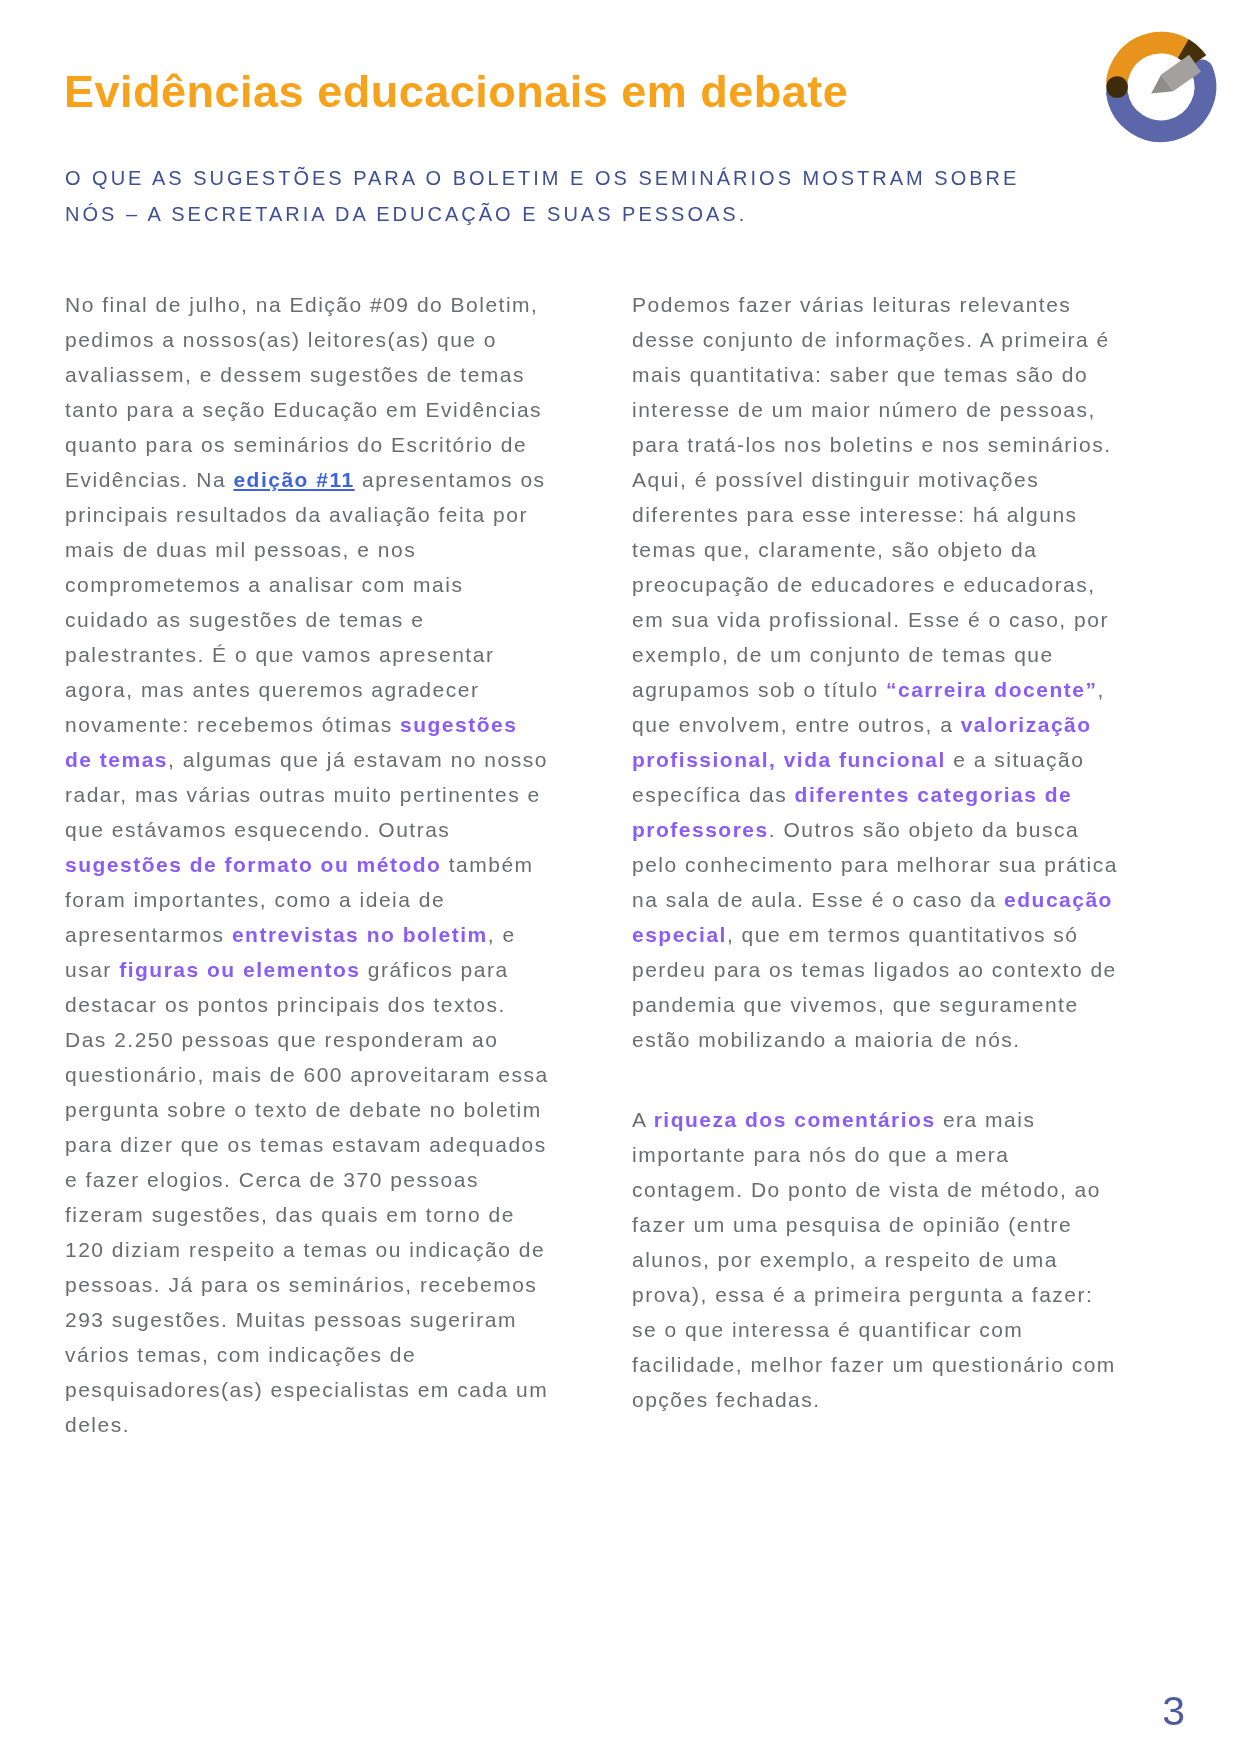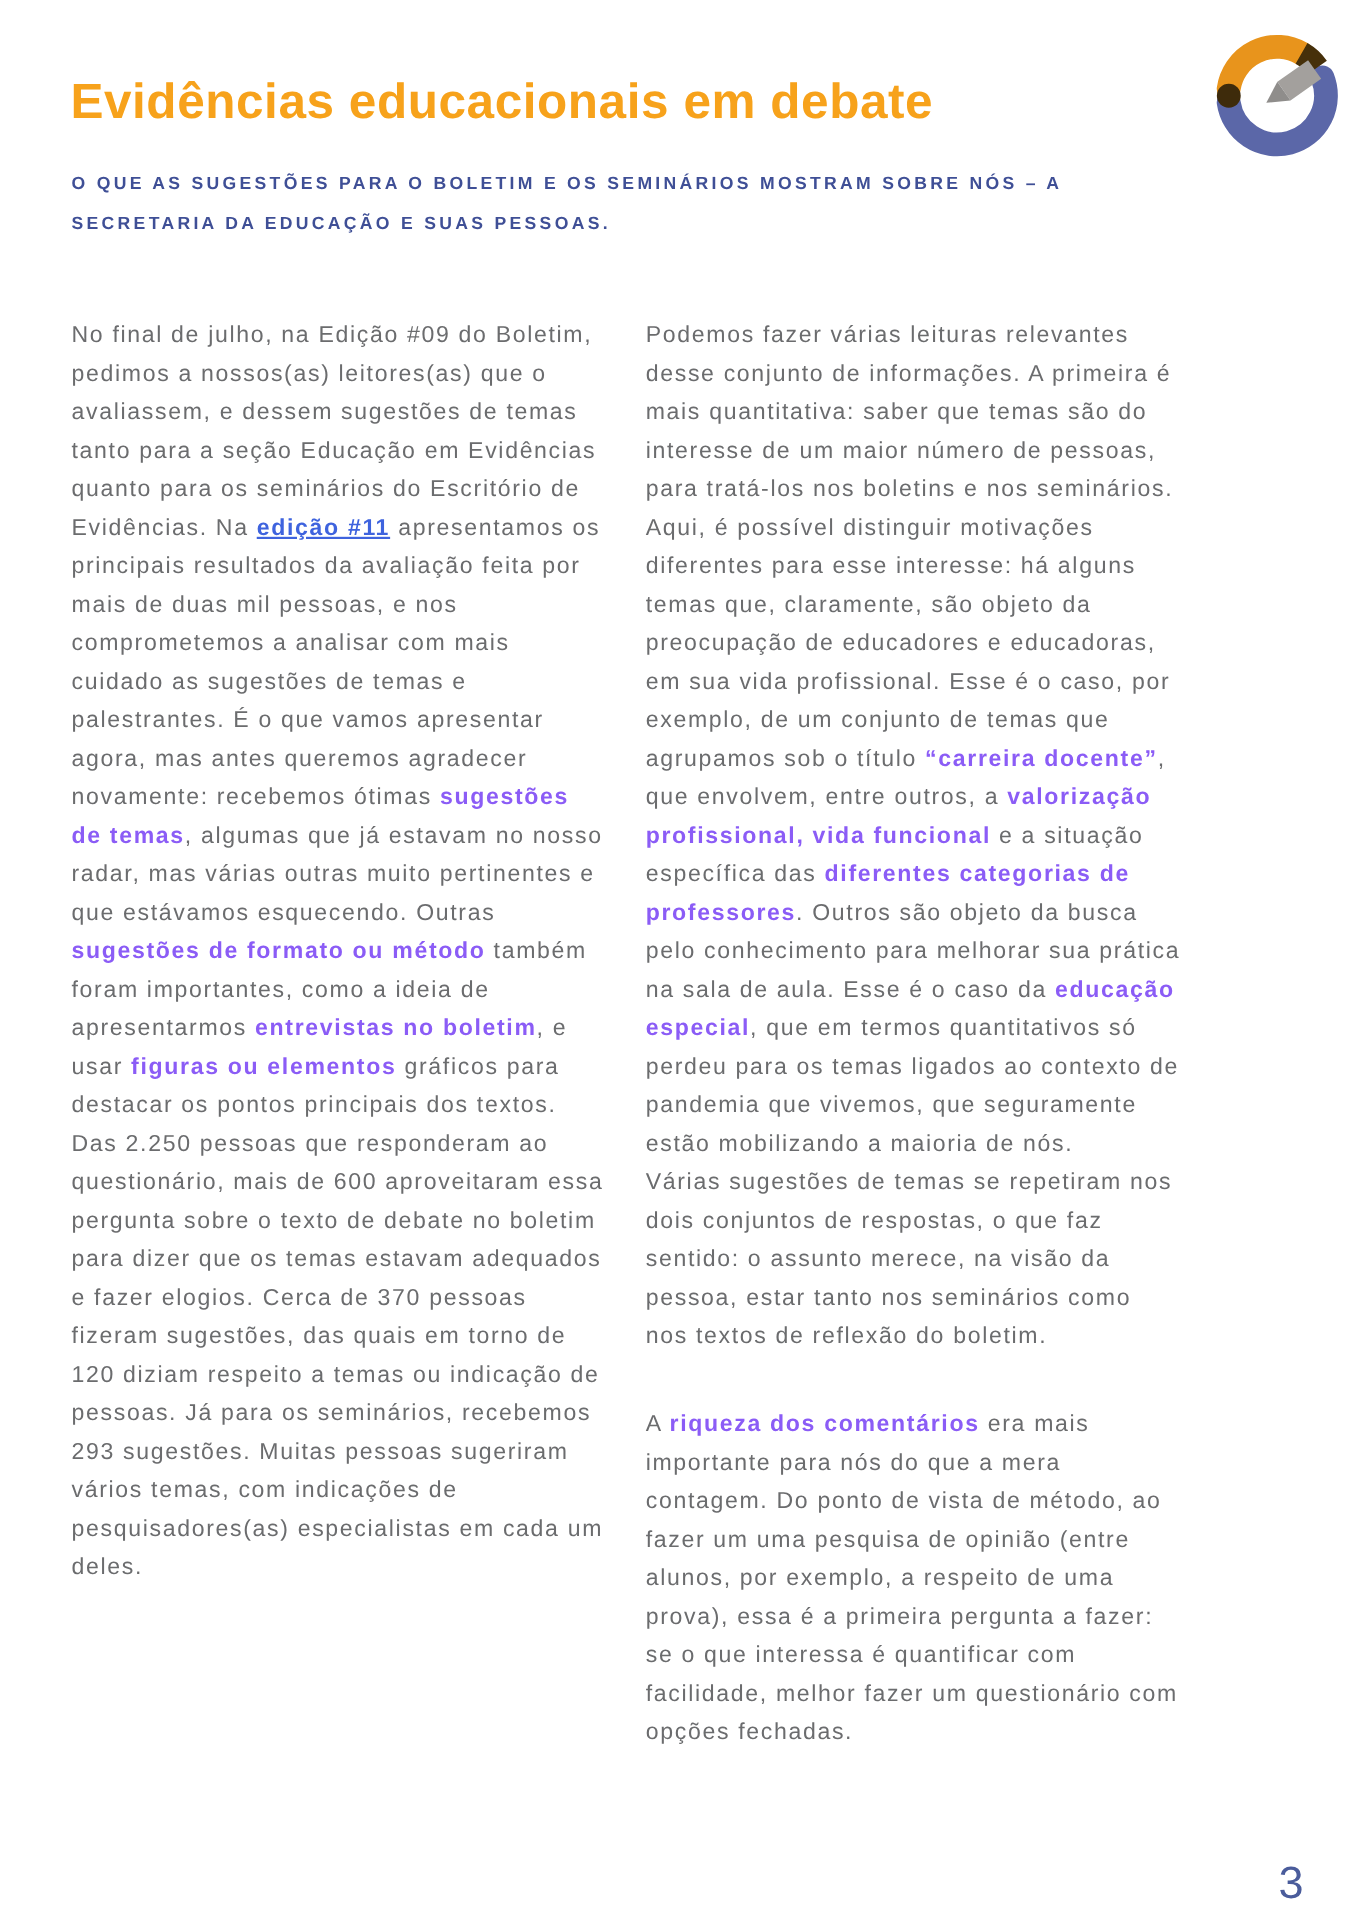--- a/index.html
+++ b/index.html
@@ -7,26 +7,26 @@
     position:relative; width:1241px; height:1755px; background:#ffffff;
     overflow:hidden; font-family:"Liberation Sans", sans-serif;
     -webkit-font-smoothing:antialiased;
   }
   .title {
     position:absolute; left:64px; top:66px;
     font-size:45px; font-weight:bold; letter-spacing:0.5px;
     color:#F7A21B; margin:0;
   }
   .subtitle {
-    position:absolute; left:65px; top:150px; width:970px;
-    font-size:16px; font-weight:bold; letter-spacing:3px;
+    position:absolute; left:65px; top:160px; width:970px;
+    font-size:20px; font-weight:normal; letter-spacing:3px;
     line-height:36px; color:#3F4F96; margin:0;
   }
   .logo { position:absolute; left:1099px; top:25px; width:124px; height:124px; }
-  .columns { position:absolute; left:65px; top:287px; display:flex; gap:35px; }
+  .columns { position:absolute; left:65px; top:287px; display:flex; gap:80px; }
   .col {
     width:487px; font-size:21px; line-height:35px; letter-spacing:1.5px;
     color:#6B6C6E; font-weight:400;
   }
   .col p { margin:0; }
   .col p.space-before { margin-top:45px; }
   .b { font-weight:bold; color:#8b5cf6; }
   a.inline-link { color:#3E63DE; font-weight:bold; text-decoration:underline; cursor:pointer; }
   .page-number {
     position:absolute; right:56px; bottom:20px;
@@ -53,20 +53,19 @@
 
   <h2 class="subtitle">O QUE AS SUGESTÕES PARA O BOLETIM E OS SEMINÁRIOS MOSTRAM SOBRE NÓS – A SECRETARIA DA EDUCAÇÃO E SUAS PESSOAS.</h2>
 
   <div class="columns">
     <div class="col">
         <p><span>No final de julho, na Edição #09 do Boletim, pedimos a nossos(as) leitores(as) que o avaliassem, e dessem sugestões de temas tanto para a seção Educação em Evidências quanto para os seminários do Escritório de Evidências. Na </span><a class="inline-link b" href="#">edição #11</a><span> apresentamos os principais resultados da avaliação feita por mais de duas mil pessoas, e nos comprometemos a analisar com mais cuidado as sugestões de temas e palestrantes. É o que vamos apresentar agora, mas antes queremos agradecer novamente: recebemos ótimas </span><span class="b">sugestões de temas</span><span>, algumas que já estavam no nosso radar, mas várias outras muito pertinentes e que estávamos esquecendo. Outras </span><span class="b">sugestões de formato ou método</span><span> também foram importantes, como a ideia de apresentarmos </span><span class="b">entrevistas no boletim</span><span>, e usar </span><span class="b">figuras ou elementos</span><span> gráficos para destacar os pontos principais dos textos.</span></p>
         <p><span>Das 2.250 pessoas que responderam ao questionário, mais de 600 aproveitaram essa pergunta sobre o texto de debate no boletim para dizer que os temas estavam adequados e fazer elogios. Cerca de 370 pessoas fizeram sugestões, das quais em torno de 120 diziam respeito a temas ou indicação de pessoas. Já para os seminários, recebemos 293 sugestões. Muitas pessoas sugeriram vários temas, com indicações de pesquisadores(as) especialistas em cada um deles.</span></p>
       </div>
     <div class="col">
         <p><span>Podemos fazer várias leituras relevantes desse conjunto de informações. A primeira é mais quantitativa: saber que temas são do interesse de um maior número de pessoas, para tratá-los nos boletins e nos seminários. Aqui, é possível distinguir motivações diferentes para esse interesse: há alguns temas que, claramente, são objeto da preocupação de educadores e educadoras, em sua vida profissional. Esse é o caso, por exemplo, de um conjunto de temas que agrupamos sob o título </span><span class="b">“carreira docente”</span><span>, que envolvem, entre outros, a </span><span class="b">valorização profissional, vida funcional</span><span> e a situação específica das </span><span class="b">diferentes categorias de professores</span><span>. Outros são objeto da busca pelo conhecimento para melhorar sua prática na sala de aula. Esse é o caso da </span><span class="b">educação especial</span><span>, que em termos quantitativos só perdeu para os temas ligados ao contexto de pandemia que vivemos, que seguramente estão mobilizando a maioria de nós.</span></p>
-        <p><span>Várias sugestões de temas se repetiram nos dois conjuntos de respostas, o que faz sentido: o assunto merece, na visão da pessoa, estar tanto nos seminários como nos textos de reflexão do boletim.</span></p>
         <p class="space-before"><span>A </span><span class="b">riqueza dos comentários</span><span> era mais importante para nós do que a mera contagem. Do ponto de vista de método, ao fazer um uma pesquisa de opinião (entre alunos, por exemplo, a respeito de uma prova), essa é a primeira pergunta a fazer: se o que interessa é quantificar com facilidade, melhor fazer um questionário com opções fechadas.</span></p>
       </div>
   </div>
 
   <div class="page-number">3</div>
 
 </div>
 
 </body></html>

